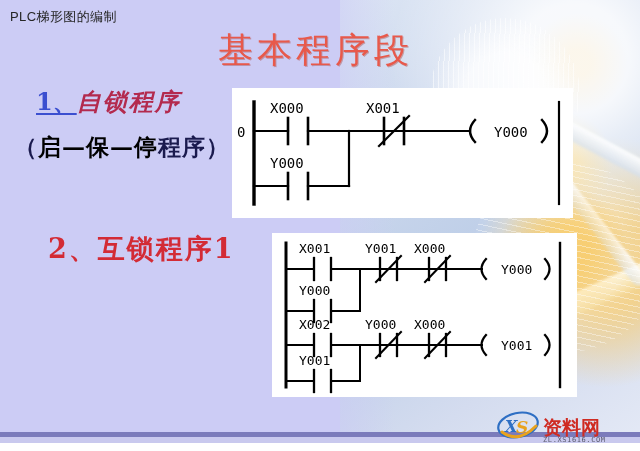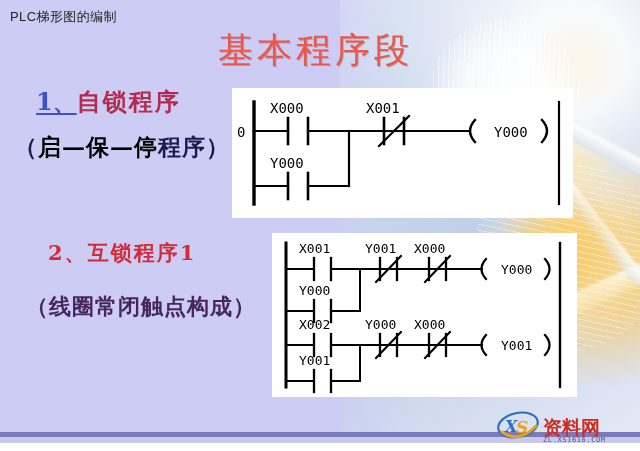--- a/index.html
+++ b/index.html
@@ -124,44 +124,43 @@
     font-family: "DejaVu Serif", "Liberation Serif", serif;
     font-size: 24px;
     font-weight: bold;
     white-space: nowrap;
   }
   .sec1-num {
     color: #3b4fd0;
     text-decoration: underline;
     text-underline-offset: 3px;
   }
-  .sec1-text { color: #b32a4e; letter-spacing: 2px; }
+  .sec1-text { color: #b32a4e; letter-spacing: 2px; font-style: italic; }
 
   .sec1-sub {
     position: absolute;
     left: 14px; top: 132px;
     font-family: "DejaVu Serif", "Liberation Serif", serif;
     font-size: 23px;
     font-weight: bold;
     color: #1a1a4e;
     white-space: nowrap;
     letter-spacing: 1px;
   }
   .sub-red { color: #000000; }
 
   .sec2-head {
     position: absolute;
     left: 48px; top: 231px;
     font-family: "DejaVu Serif", "Liberation Serif", serif;
-    font-size: 21px;
+    font-size: 27px;
     font-weight: bold;
     color: #d32b35;
     letter-spacing: 2px;
     white-space: nowrap;
-    margin-top: 8px;
   }
   .sec2-sub {
     position: absolute;
     left: 26px; top: 292px;
     font-family: "DejaVu Serif", "Liberation Serif", serif;
     font-size: 22px;
     font-weight: bold;
     color: #46265e;
     letter-spacing: 1px;
     white-space: nowrap;
@@ -227,21 +226,20 @@
   <div class="sec1-head">
     <span class="sec1-num">1、</span><span class="sec1-text">自锁程序</span>
   </div>
   <div class="sec1-sub">
     <span>（</span><span class="sub-red">启—保—停</span><span>程序</span><span>）</span>
   </div>
 
   <div class="sec2-head">
     <span>2、</span><span>互锁程序1</span>
   </div>
-  <div class="sec2-sub">（线圈常闭触点构成）</div>
 
   <div class="ladder-panel" id="panel1">
     <svg class="ladder-svg" viewBox="0 0 341 130">
       <g stroke="#000" fill="none" stroke-linecap="square">
 
         <line x1="22" y1="14" x2="22" y2="116" stroke-width="3.4"></line>
 
         <line x1="327" y1="14" x2="327" y2="116" stroke-width="2.2"></line>
 
         <line x1="22" y1="43" x2="56" y2="43" stroke-width="2.2"></line>

